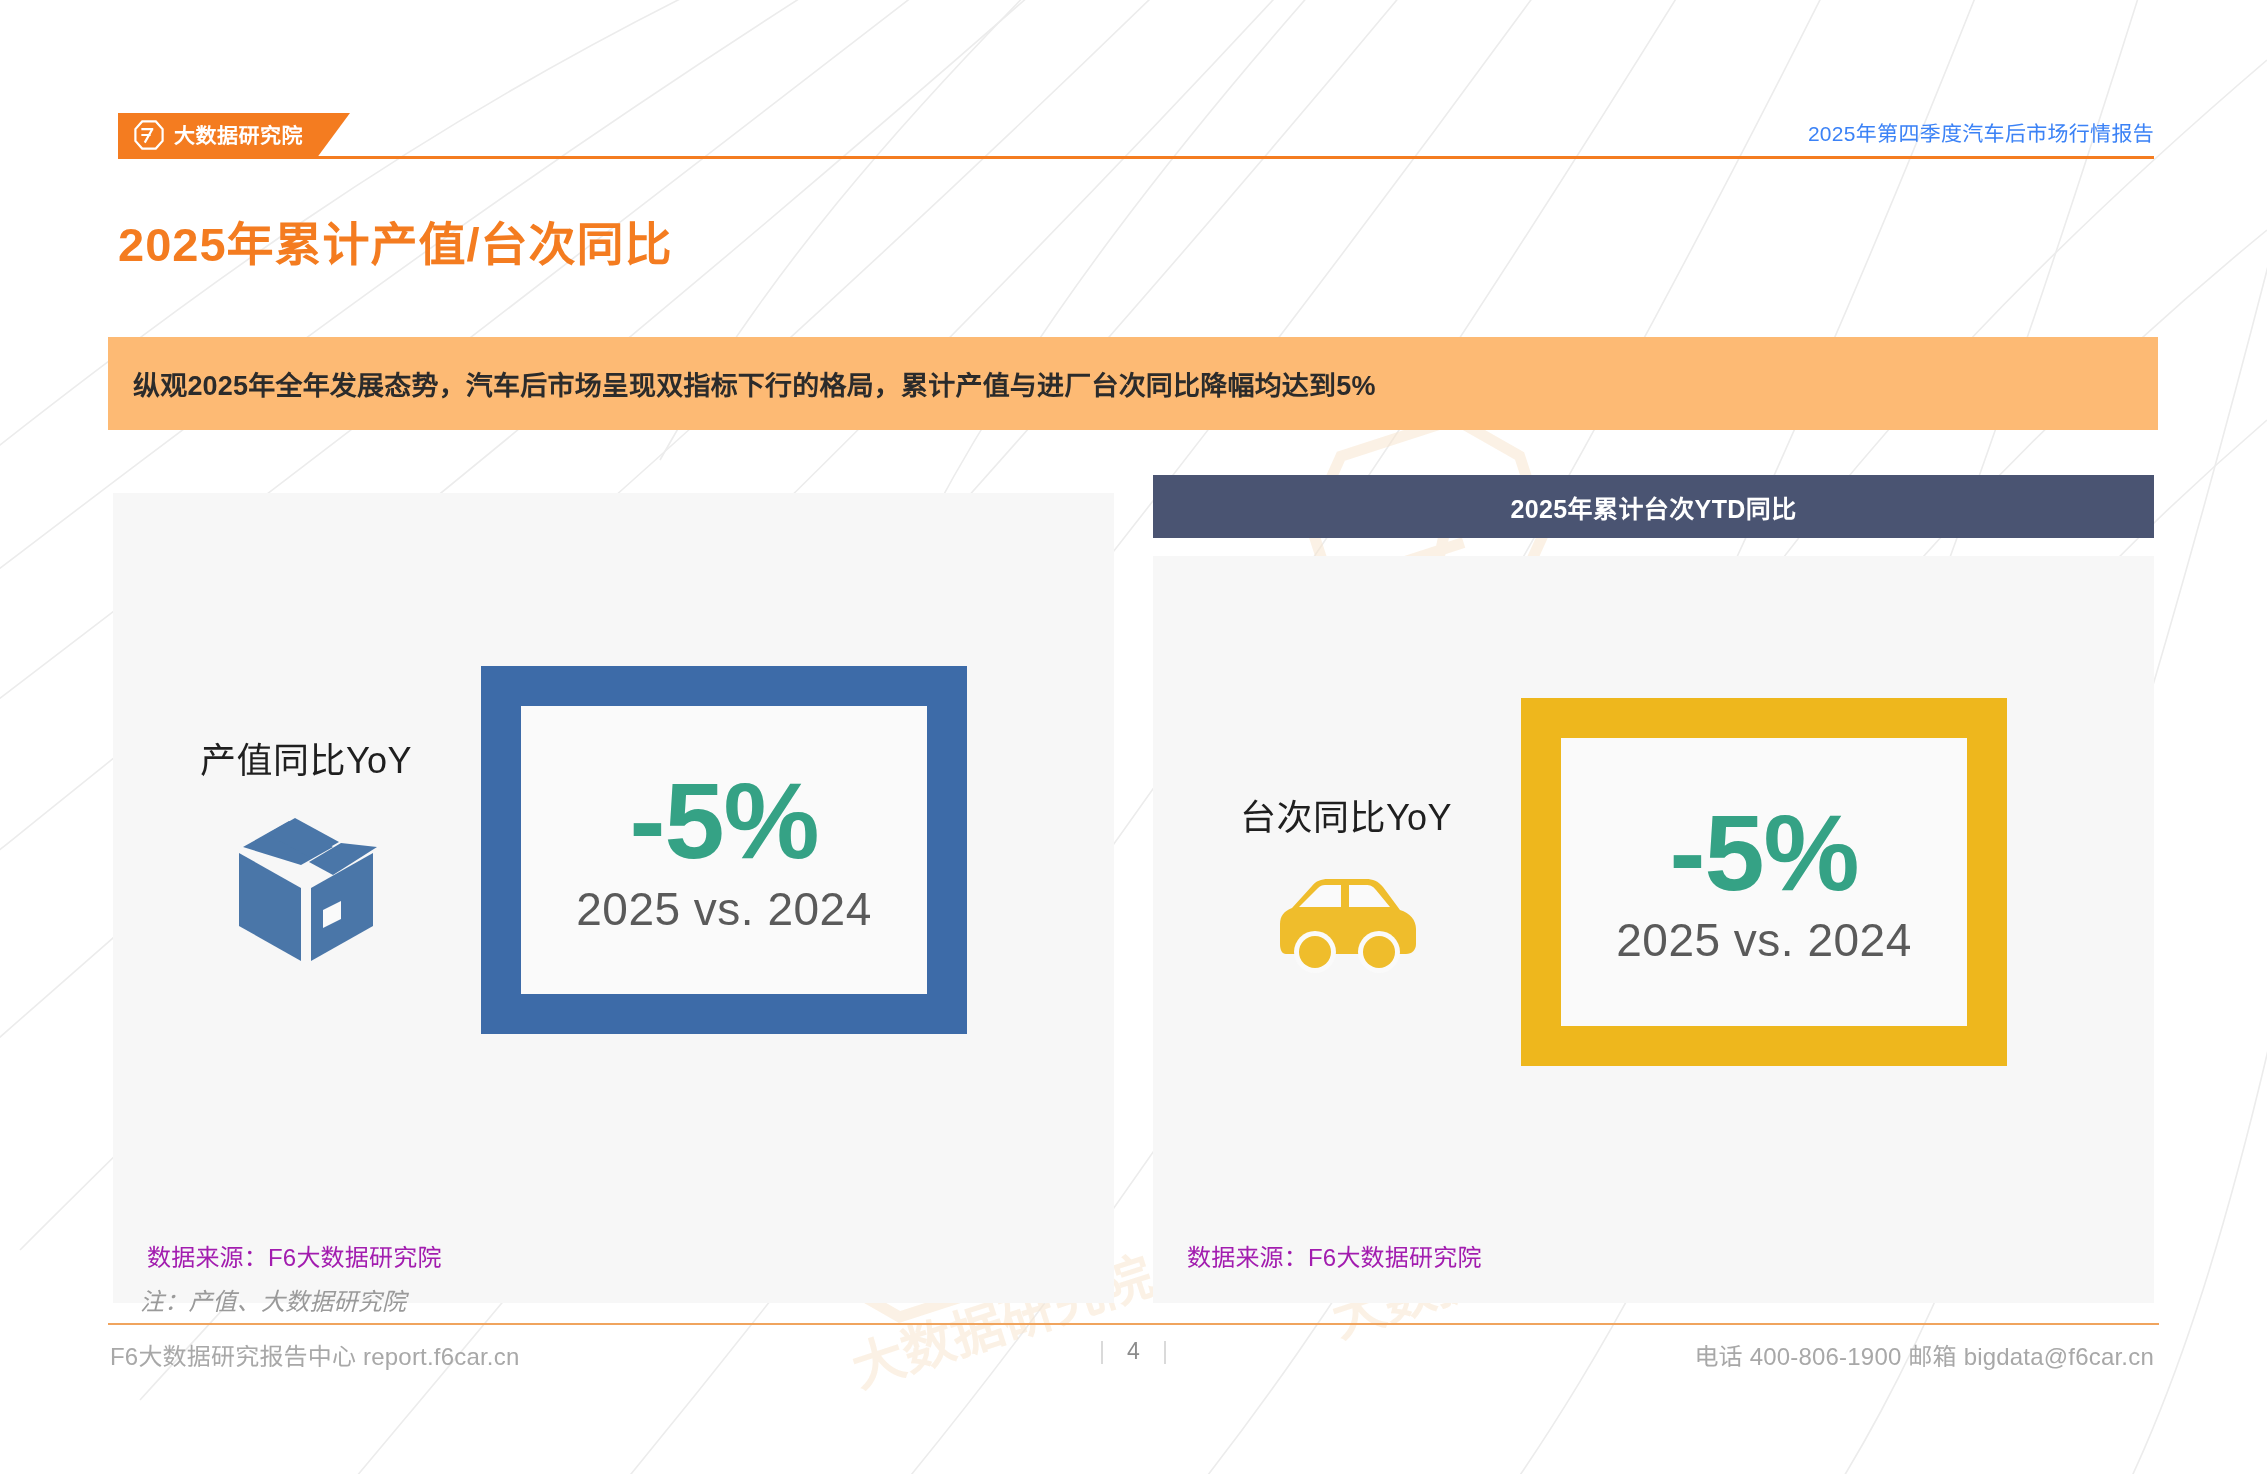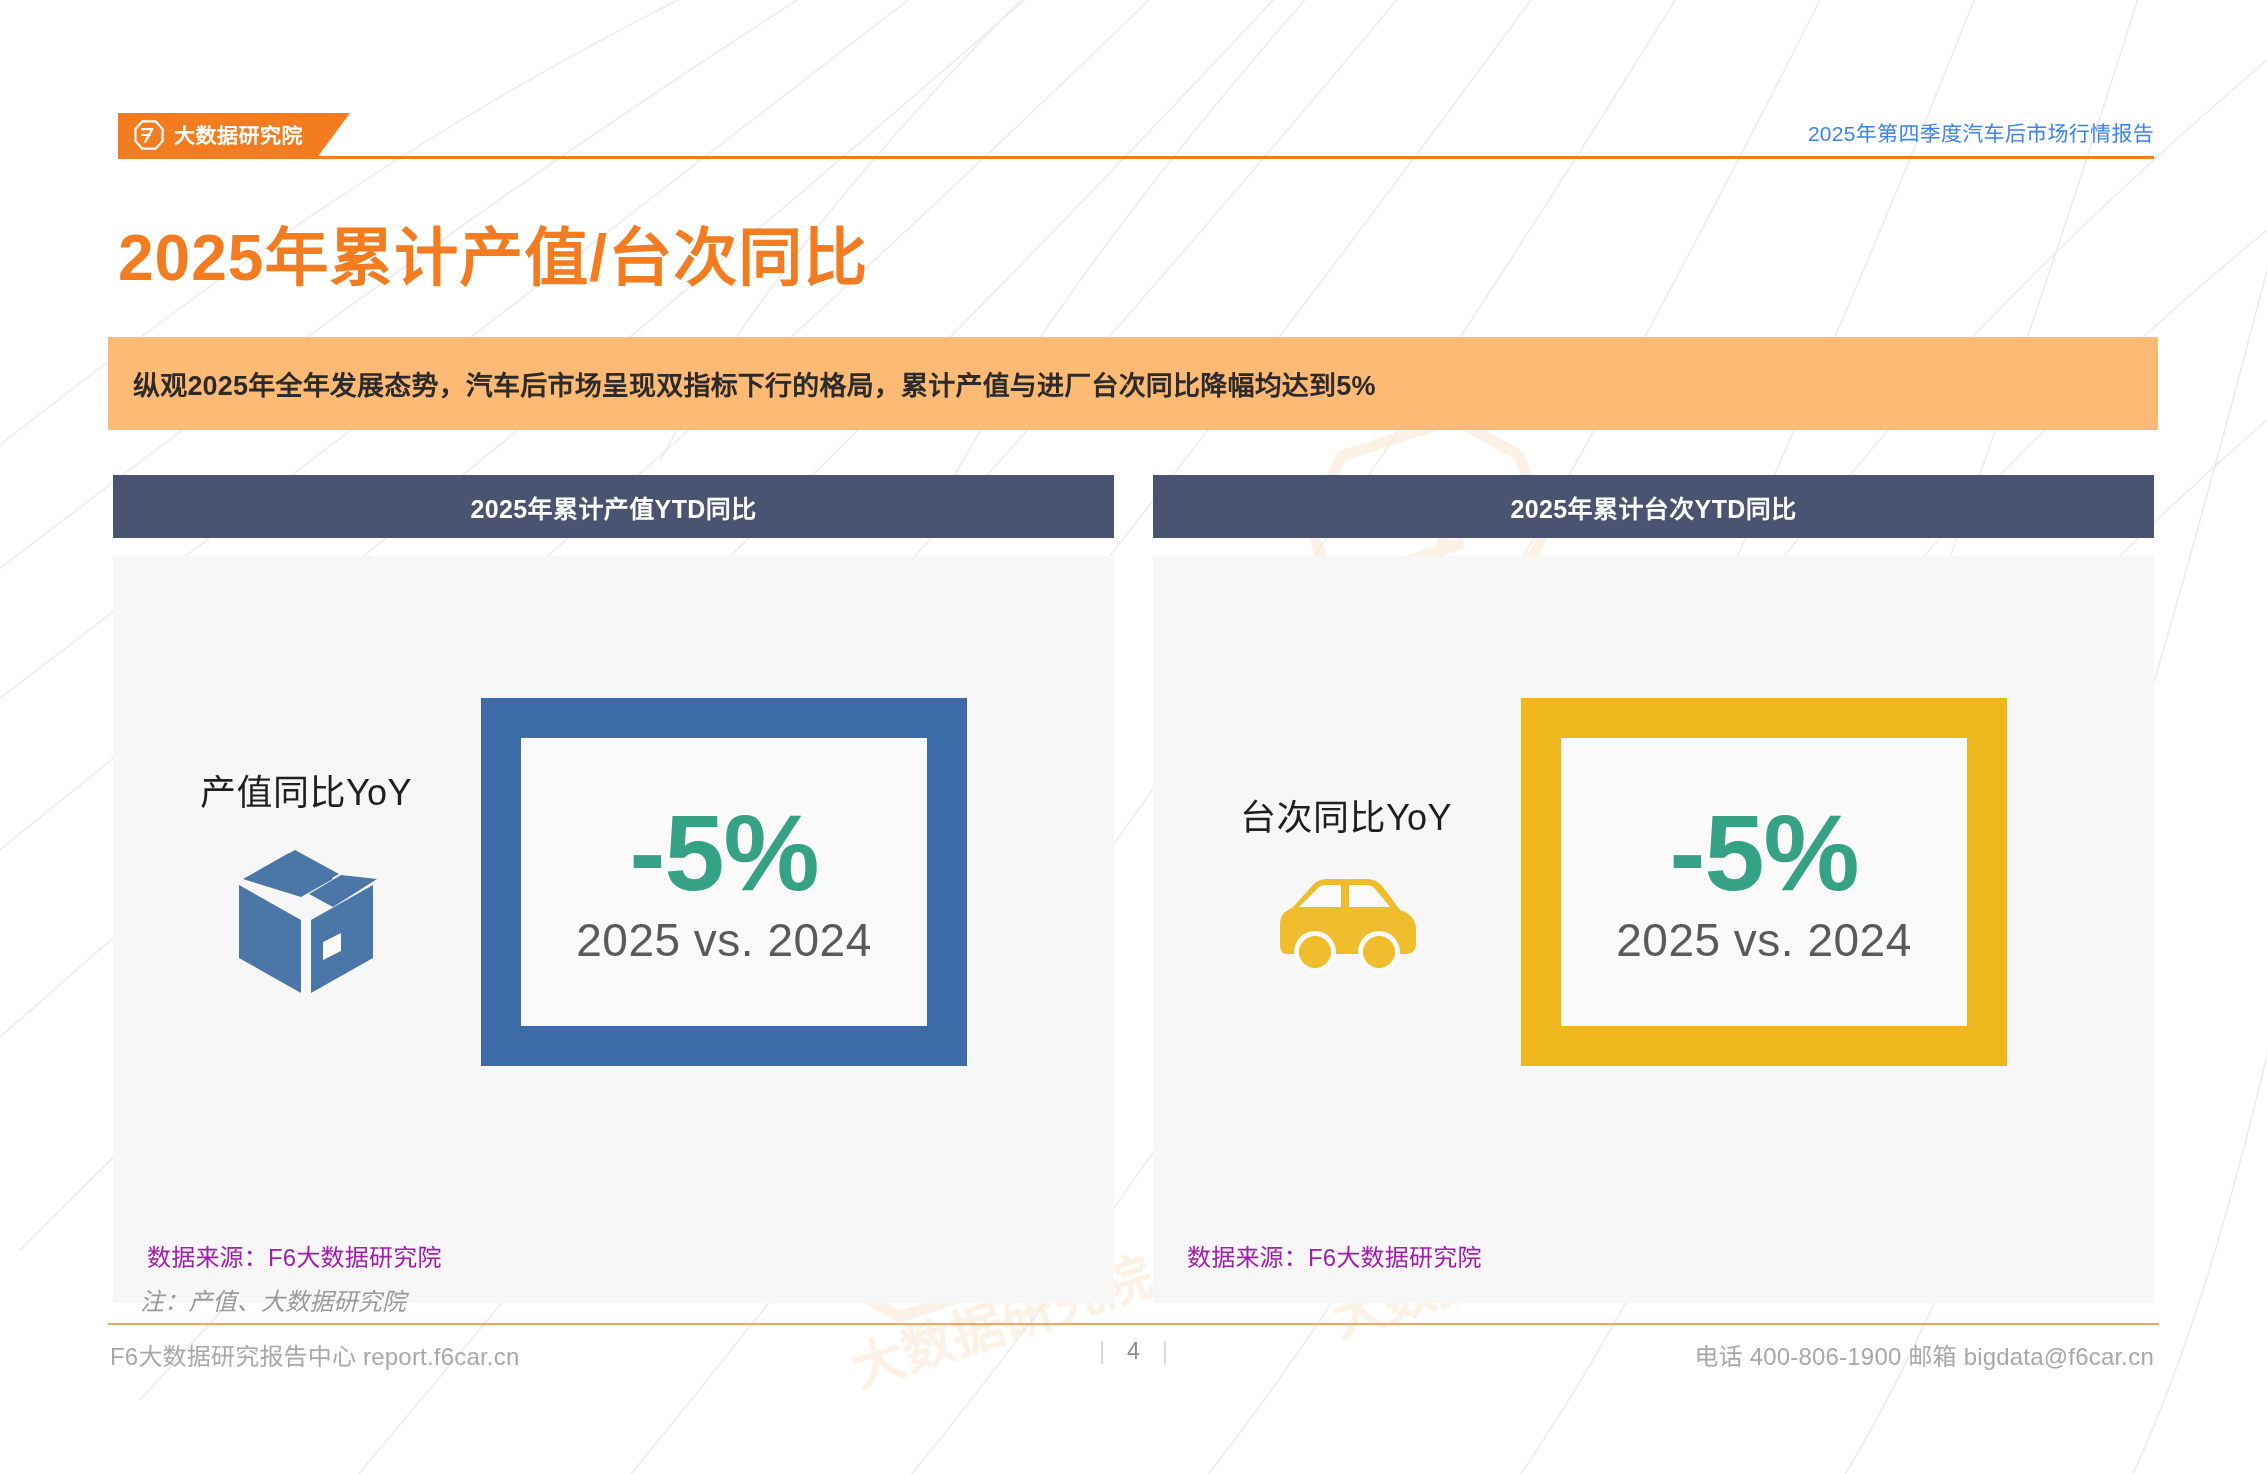--- a/index.html
+++ b/index.html
@@ -88,21 +88,21 @@
     color: #3b82f6;
     white-space: nowrap;
     letter-spacing: .3px;
   }
 
   
   .page-title {
     position: absolute;
     left: 118px;
     top: 206px;
-    font-size: 64px;
+    font-size: 47px;
     font-weight: 700;
     color: #F47C20;
     letter-spacing: 1px;
     white-space: nowrap;
     z-index: 5;
   }
 
   
   .subtitle-band {
     position: absolute;
@@ -369,23 +369,20 @@
 
   <div class="page-title">2025年累计产值/台次同比</div>
 
   <div class="subtitle-band">
     <div class="subtitle-text">纵观2025年全年发展态势，汽车后市场呈现双指标下行的格局，累计产值与进厂台次同比降幅均达到5%</div>
   </div>
 
   <div class="panels">
 
     <div class="panel">
-      <div class="panel-header">
-        <span class="panel-header-text">2025年累计产值YTD同比</span>
-      </div>
       <div class="panel-body">
         <div class="panel-main">
 
           <div class="metric-left">
             <div class="metric-label">产值同比YoY</div>
             <svg class="metric-icon" width="150" height="160" viewBox="0 0 150 160" aria-hidden="true">
 
               <path d="M8 44 L70 79 L70 152 L8 117 Z" fill="#4A76A8"></path>
 
               <path d="M80 79 L142 44 L142 117 L80 152 Z" fill="#4A76A8"></path>

